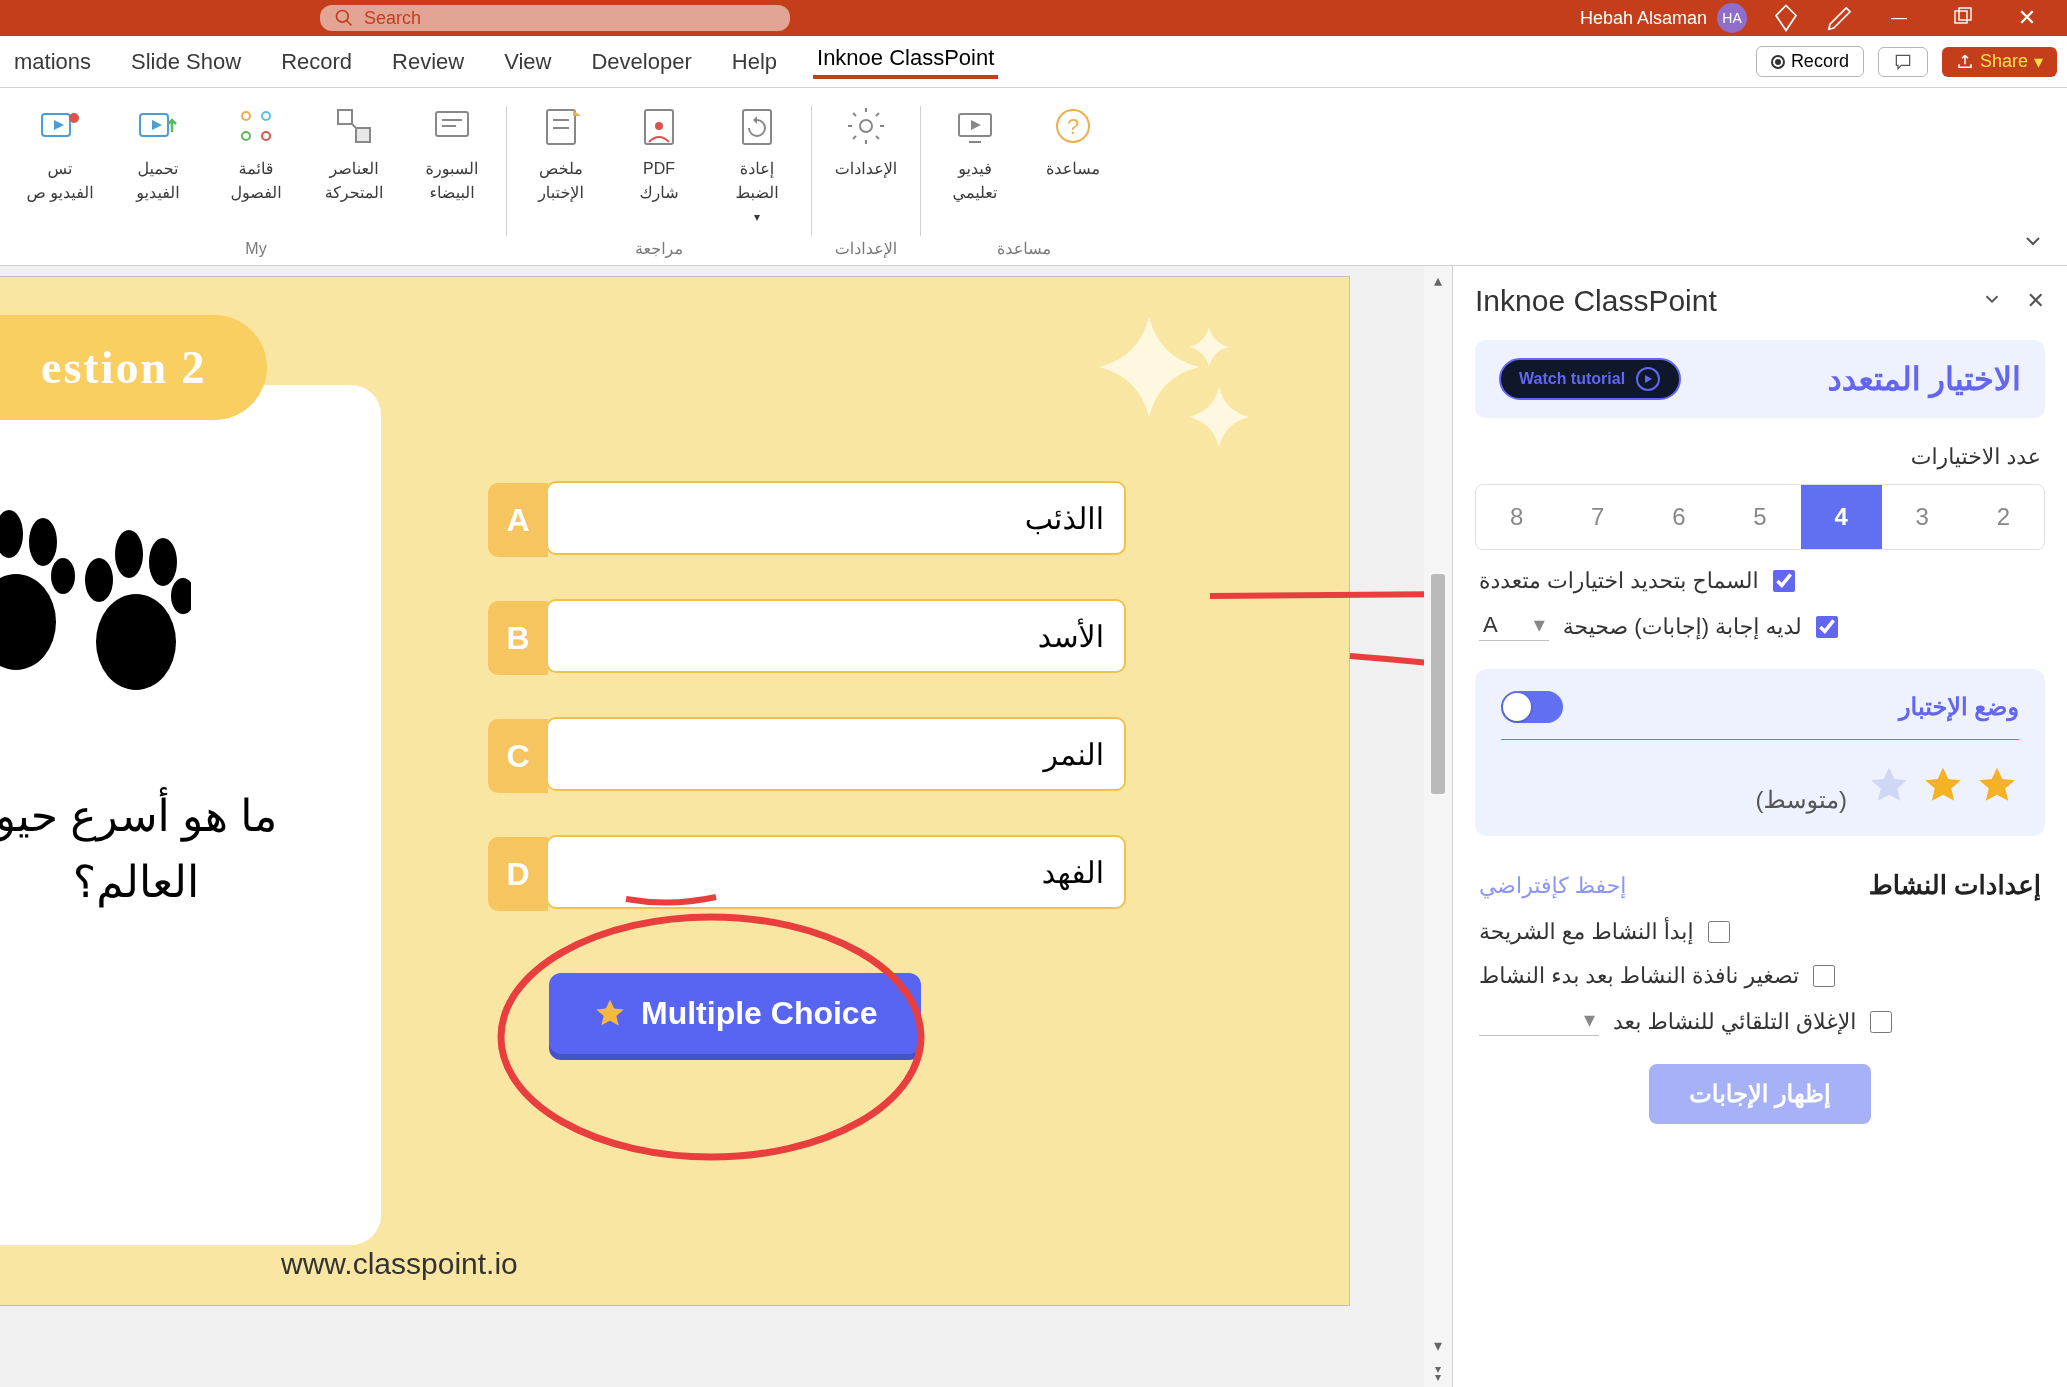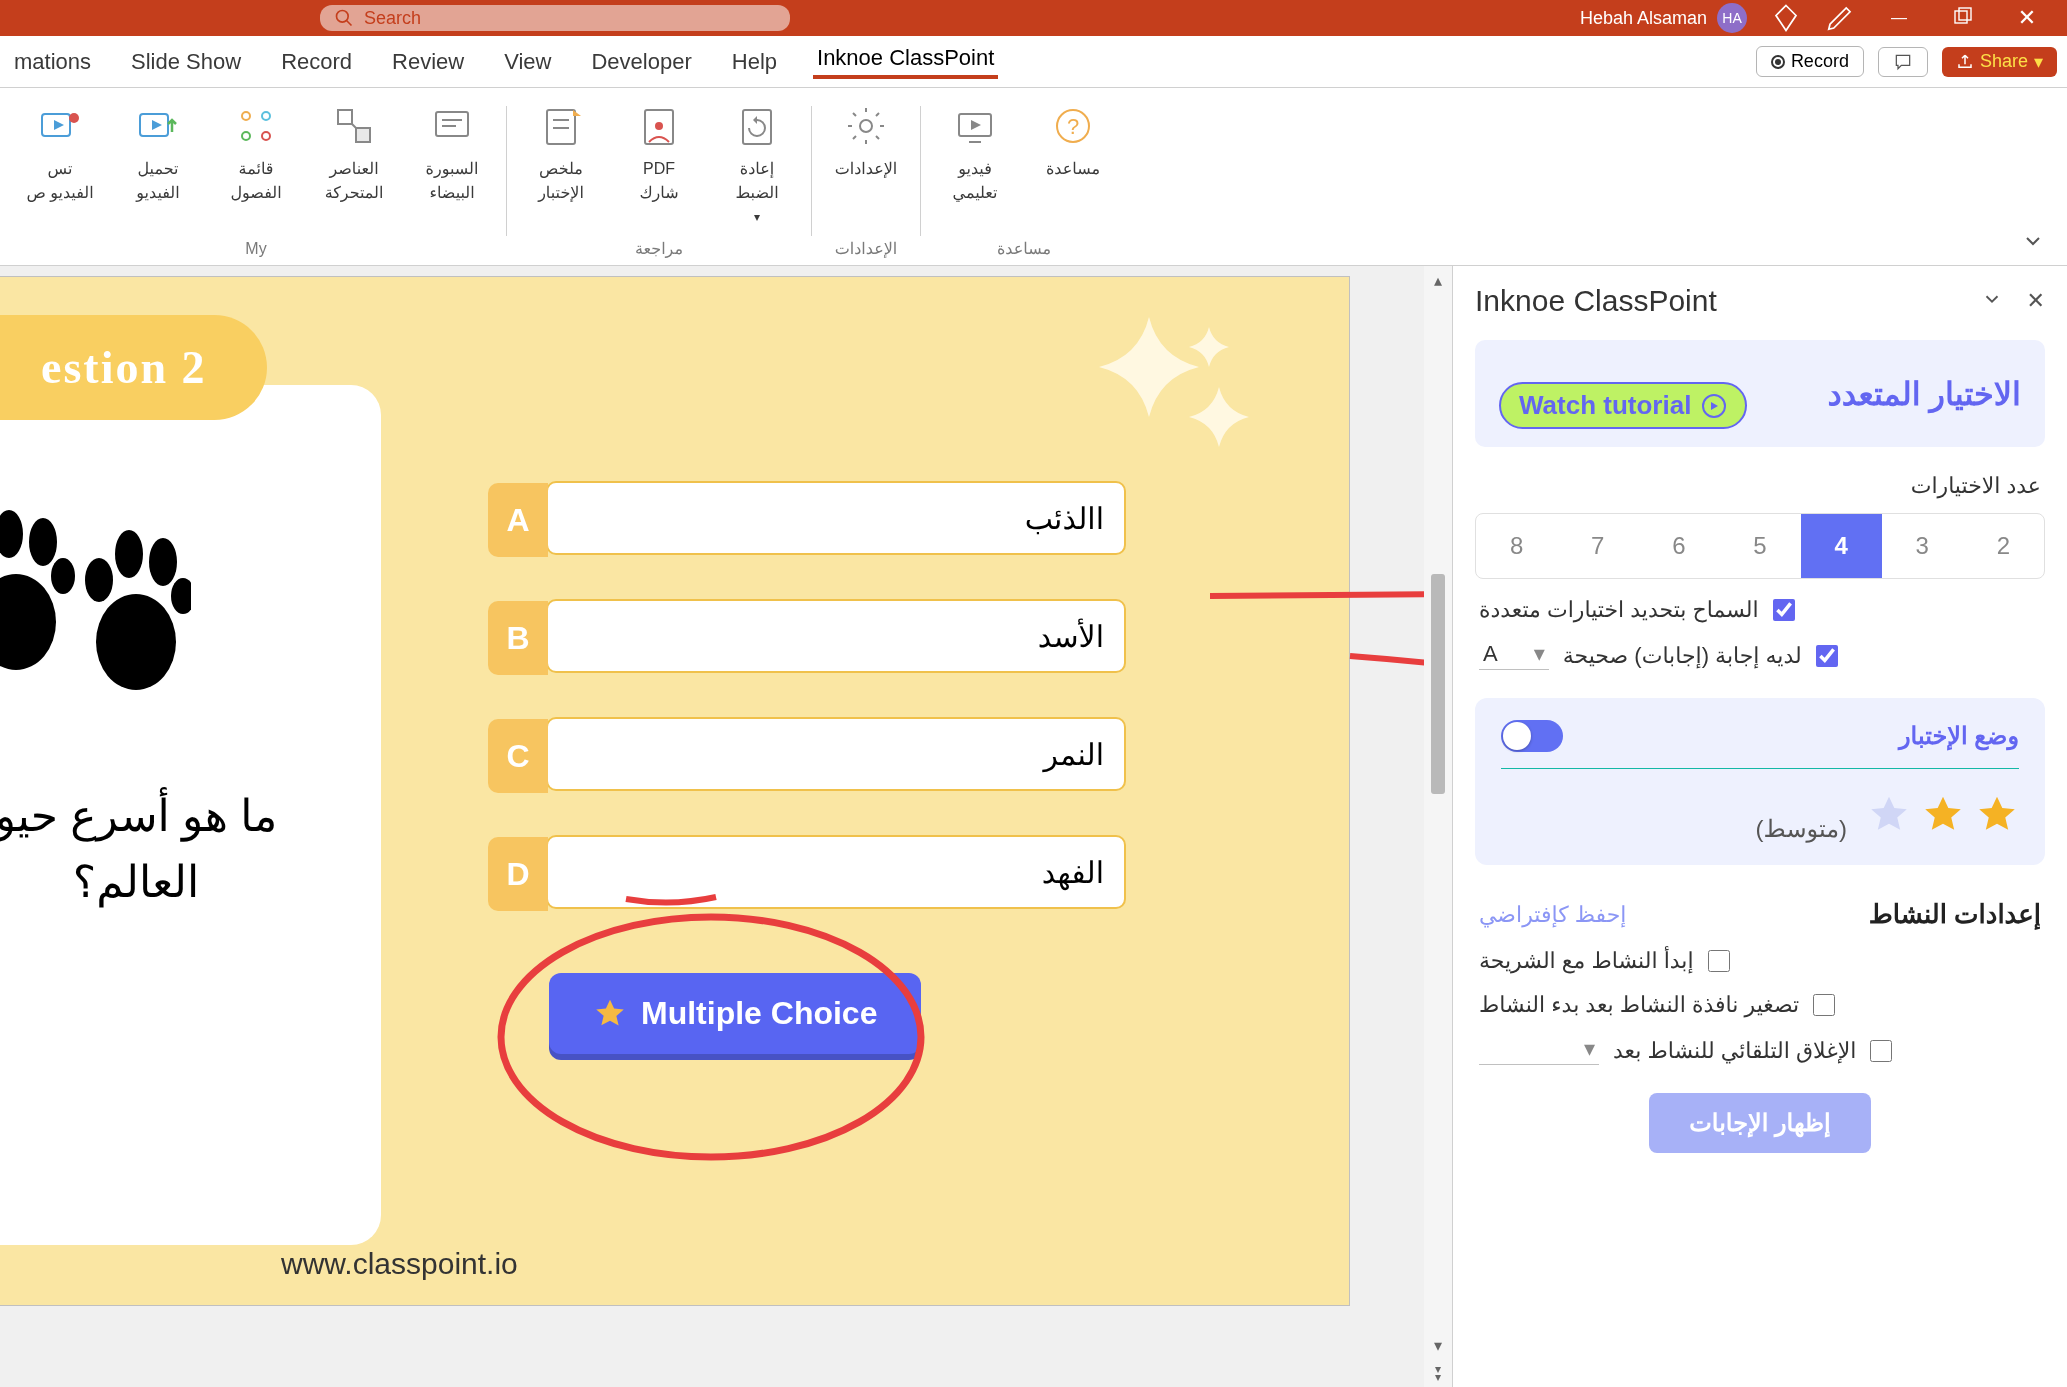--- a/index.html
+++ b/index.html
@@ -40,21 +40,21 @@
   .scrollbar-v { width: 28px; background: #f5f5f5; display: flex; flex-direction: column; align-items: center; }
   .scroll-thumb { background: #b9b9b9; width: 14px; border-radius: 3px; }
   .scroll-arrow { width: 100%; height: 28px; display: flex; align-items: center; justify-content: center; color: #666; }
 
   
   .panel { width: 615px; border-left: 1px solid #d0d0d0; background: #fff; display: flex; flex-direction: column; }
   .panel-header { display: flex; align-items: center; justify-content: space-between; padding: 18px 22px 10px 22px; }
   .panel-title { font-size: 30px; color: #333; }
   .panel-body { padding: 12px 22px; overflow: auto; flex: 1; }
   .card-top { background: #EEF1FE; border-radius: 10px; padding: 18px 24px; display: flex; align-items: center; justify-content: space-between; }
-  .tut-btn { border: 2px solid #6366F1; color: #6366F1; background: #bef264; border-radius: 999px; padding: 6px 18px; font-size: 26px; font-weight: 600; display: flex; align-items: center; gap: 10px; margin-top: 24px; }
+  .tut-btn { border: 2px solid #6366F1; color: #6366F1; background: #0f172a; border-radius: 999px; padding: 6px 18px; font-size: 16px; font-weight: 600; display: flex; align-items: center; gap: 10px; }
   .section-title { font-size: 32px; font-weight: 700; color: #6366F1; }
   .sub-title { font-size: 22px; color: #333; text-align: right; margin: 26px 4px 14px 4px; }
   .num-row { display: flex; border: 1px solid #e0e0e0; border-radius: 8px; overflow: hidden; }
   .num-cell { flex: 1; text-align: center; padding: 18px 0; font-size: 24px; color: #888; cursor: pointer; }
   .num-cell.selected { background: #6170F3; color: #fff; font-weight: 600; }
   .check-row { display: flex; align-items: center; justify-content: flex-end; gap: 14px; margin: 18px 4px 0 4px; font-size: 22px; color: #333; direction: rtl; }
   .check-row input[type=checkbox] { width: 22px; height: 22px; accent-color: #6366F1; }
   .inline-select { display: inline-flex; align-items: center; gap: 36px; border-bottom: 1px solid #c0c0c0; padding: 0 4px 2px 4px; }
   .quiz-card { background: #EEF1FE; border-radius: 12px; padding: 22px 26px; margin-top: 28px; }
   .quiz-row1 { display: flex; align-items: center; justify-content: space-between; padding-bottom: 16px; border-bottom: 1px solid #14b8a6; }

